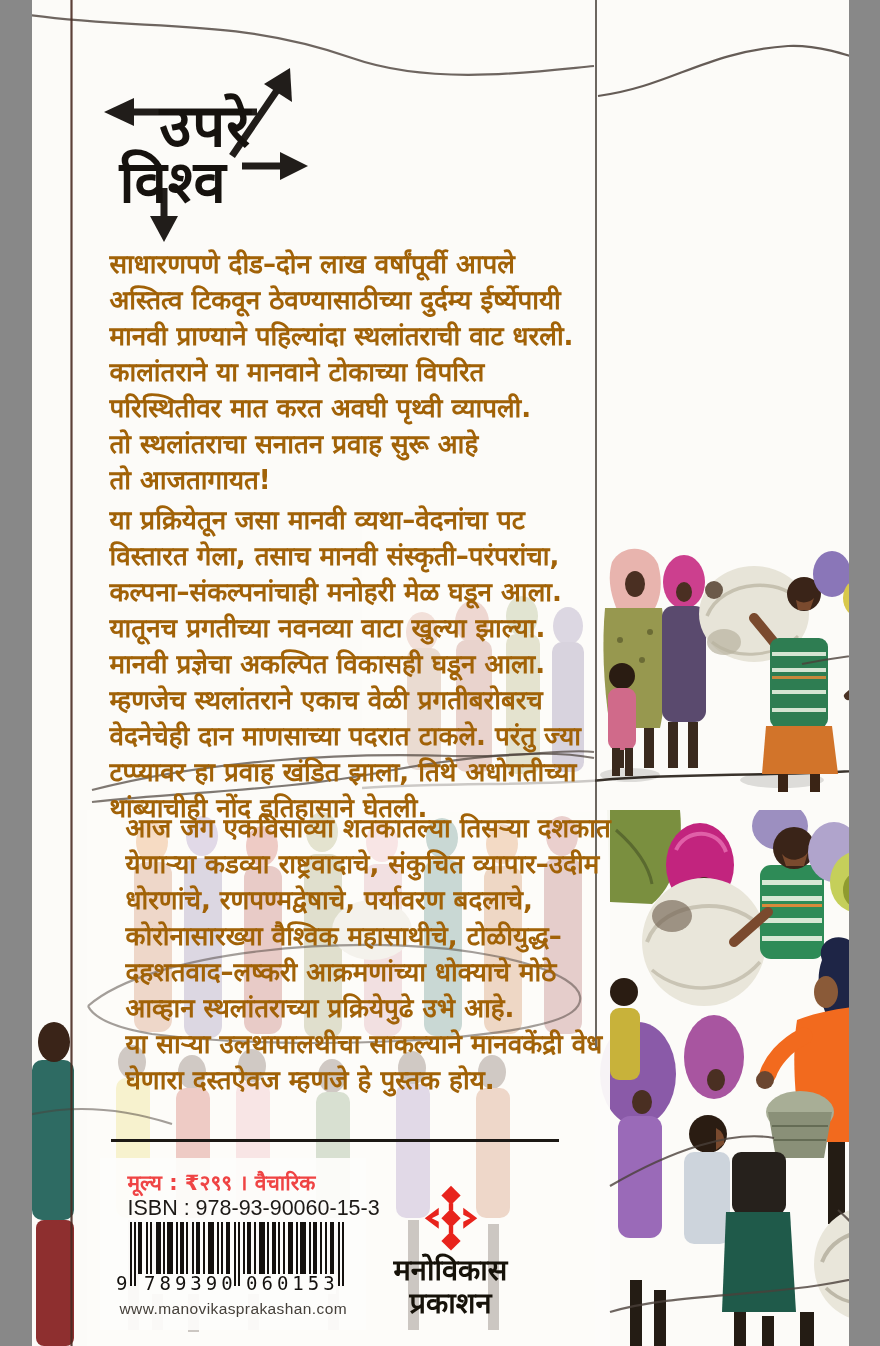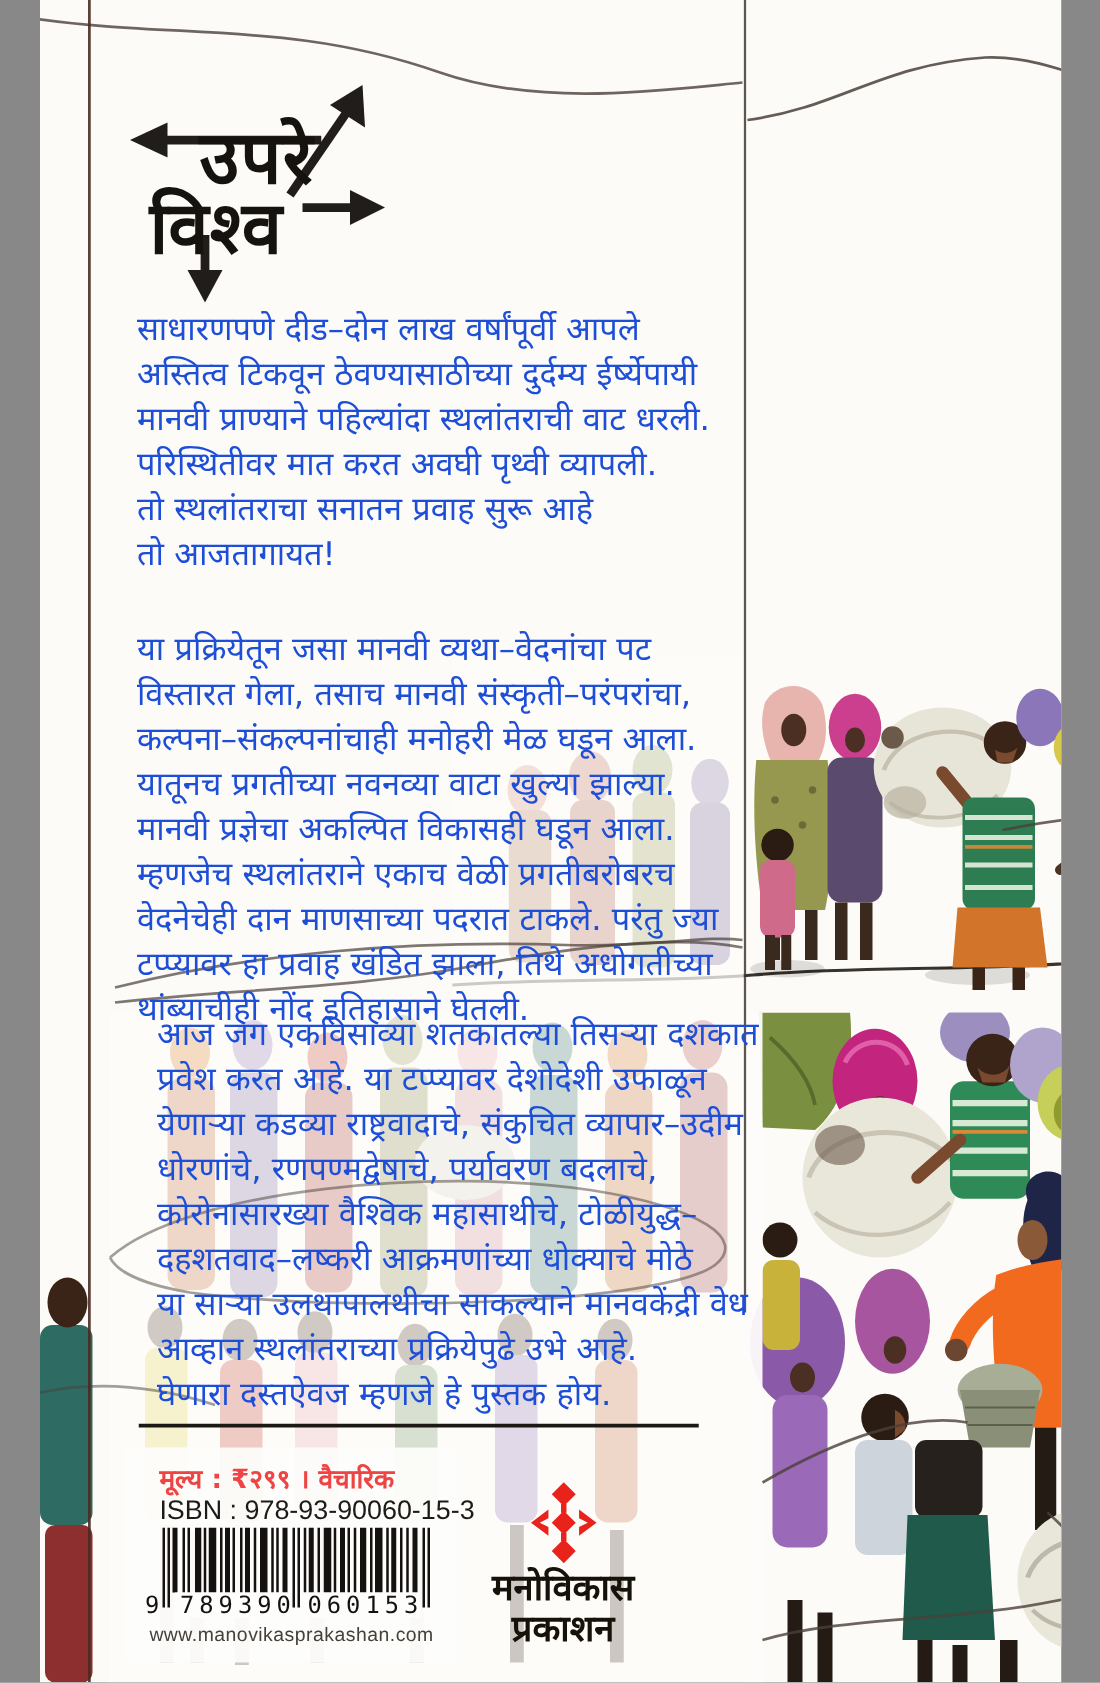--- a/index.html
+++ b/index.html
@@ -8,21 +8,21 @@
     background:#fcfbf8; overflow:hidden;
     font-family:"DejaVu Sans","Liberation Sans",sans-serif;
   }
   .abs{position:absolute;}
   
   .title-word{position:absolute; font-weight:700; color:#16120e; letter-spacing:1px;}
   .tw1{left:128px; top:84px; font-size:58px;}
   .tw2{left:88px;  top:140px; font-size:58px;}
   
   .para{position:absolute; left:78px; width:500px; z-index:10;}
-  .tl{height:36px; line-height:36px; font-size:26px; color:#1d4ed8; white-space:nowrap;}
+  .tl{height:36px; line-height:36px; font-size:26px; color:#a16207; white-space:nowrap;font-weight:bold;}
   
   .divider{position:absolute; left:79px; top:1139px; width:448px; height:2.5px; background:#1c1915; z-index:11;}
   .label-panel{position:absolute; left:68px; top:1158px; width:266px; height:172px;
     background:rgba(253,253,251,0.93); z-index:9;}
   .price{position:absolute; left:96px; top:1168px; font-size:21px; color:#ef4444; z-index:12; font-weight:700;}
   .isbn{position:absolute; left:96px; top:1196px; font-size:21.5px; color:#1d1a17; z-index:12;
     font-family:"Liberation Sans","DejaVu Sans",sans-serif;}
   .website{position:absolute; left:88px; top:1300px; font-size:15.5px; color:#45403a;
     letter-spacing:0.4px; z-index:12; font-family:"Liberation Sans","DejaVu Sans",sans-serif;}
   .publisher{position:absolute; left:330px; top:1184px; width:178px; text-align:center; z-index:12;}
@@ -270,46 +270,46 @@
       </g>
     </svg>
     <div class="title-word tw1">उपरे</div>
     <div class="title-word tw2">विश्व</div>
   </div>
 
   <div class="para" style="top:246px;">
     <div class="tl">साधारणपणे दीड–दोन लाख वर्षांपूर्वी आपले</div>
     <div class="tl">अस्तित्व टिकवून ठेवण्यासाठीच्या दुर्दम्य ईर्ष्येपायी</div>
     <div class="tl">मानवी प्राण्याने पहिल्यांदा स्थलांतराची वाट धरली.</div>
+    <div class="tl">कालांतराने या मानवाने टोकाच्या विपरित</div>
     <div class="tl">परिस्थितीवर मात करत अवघी पृथ्वी व्यापली.</div>
     <div class="tl">तो स्थलांतराचा सनातन प्रवाह सुरू आहे</div>
     <div class="tl">तो आजतागायत!</div>
   </div>
 
   <div class="para" style="top:502px;">
     <div class="tl">या प्रक्रियेतून जसा मानवी व्यथा–वेदनांचा पट</div>
     <div class="tl">विस्तारत गेला, तसाच मानवी संस्कृती–परंपरांचा,</div>
     <div class="tl">कल्पना–संकल्पनांचाही मनोहरी मेळ घडून आला.</div>
     <div class="tl">यातूनच प्रगतीच्या नवनव्या वाटा खुल्या झाल्या.</div>
     <div class="tl">मानवी प्रज्ञेचा अकल्पित विकासही घडून आला.</div>
     <div class="tl">म्हणजेच स्थलांतराने एकाच वेळी प्रगतीबरोबरच</div>
     <div class="tl">वेदनेचेही दान माणसाच्या पदरात टाकले. परंतु ज्या</div>
     <div class="tl">टप्प्यावर हा प्रवाह खंडित झाला, तिथे अधोगतीच्या</div>
     <div class="tl">थांब्याचीही नोंद इतिहासाने घेतली.</div>
   </div>
 
   <div class="para" style="top:810px;margin-left:16px;">
     <div class="tl">आज जग एकविसाव्या शतकातल्या तिसऱ्या दशकात</div>
-    <div class="tl">प्रवेश करत आहे. या टप्प्यावर देशोदेशी उफाळून</div>
     <div class="tl">येणाऱ्या कडव्या राष्ट्रवादाचे, संकुचित व्यापार–उदीम</div>
     <div class="tl">धोरणांचे, रणपण्मद्वेषाचे, पर्यावरण बदलाचे,</div>
     <div class="tl">कोरोनासारख्या वैश्विक महासाथीचे, टोळीयुद्ध–</div>
     <div class="tl">दहशतवाद–लष्करी आक्रमणांच्या धोक्याचे मोठे</div>
+    <div class="tl">आव्हान स्थलांतराच्या प्रक्रियेपुढे उभे आहे.</div>
     <div class="tl">या साऱ्या उलथापालथीचा साकल्याने मानवकेंद्री वेध</div>
-    <div class="tl">आव्हान स्थलांतराच्या प्रक्रियेपुढे उभे आहे.</div>
     <div class="tl">घेणारा दस्तऐवज म्हणजे हे पुस्तक होय.</div>
   </div>
 
   <div class="divider"></div>
 
   <div class="label-panel"></div>
   <div class="price">मूल्य : ₹२९९ । वैचारिक</div>
   <div class="isbn">ISBN : 978-93-90060-15-3</div>
 
   <svg class="abs z12" style="left:84px;top:1222px;" width="250" height="74" viewBox="0 0 250 74">

